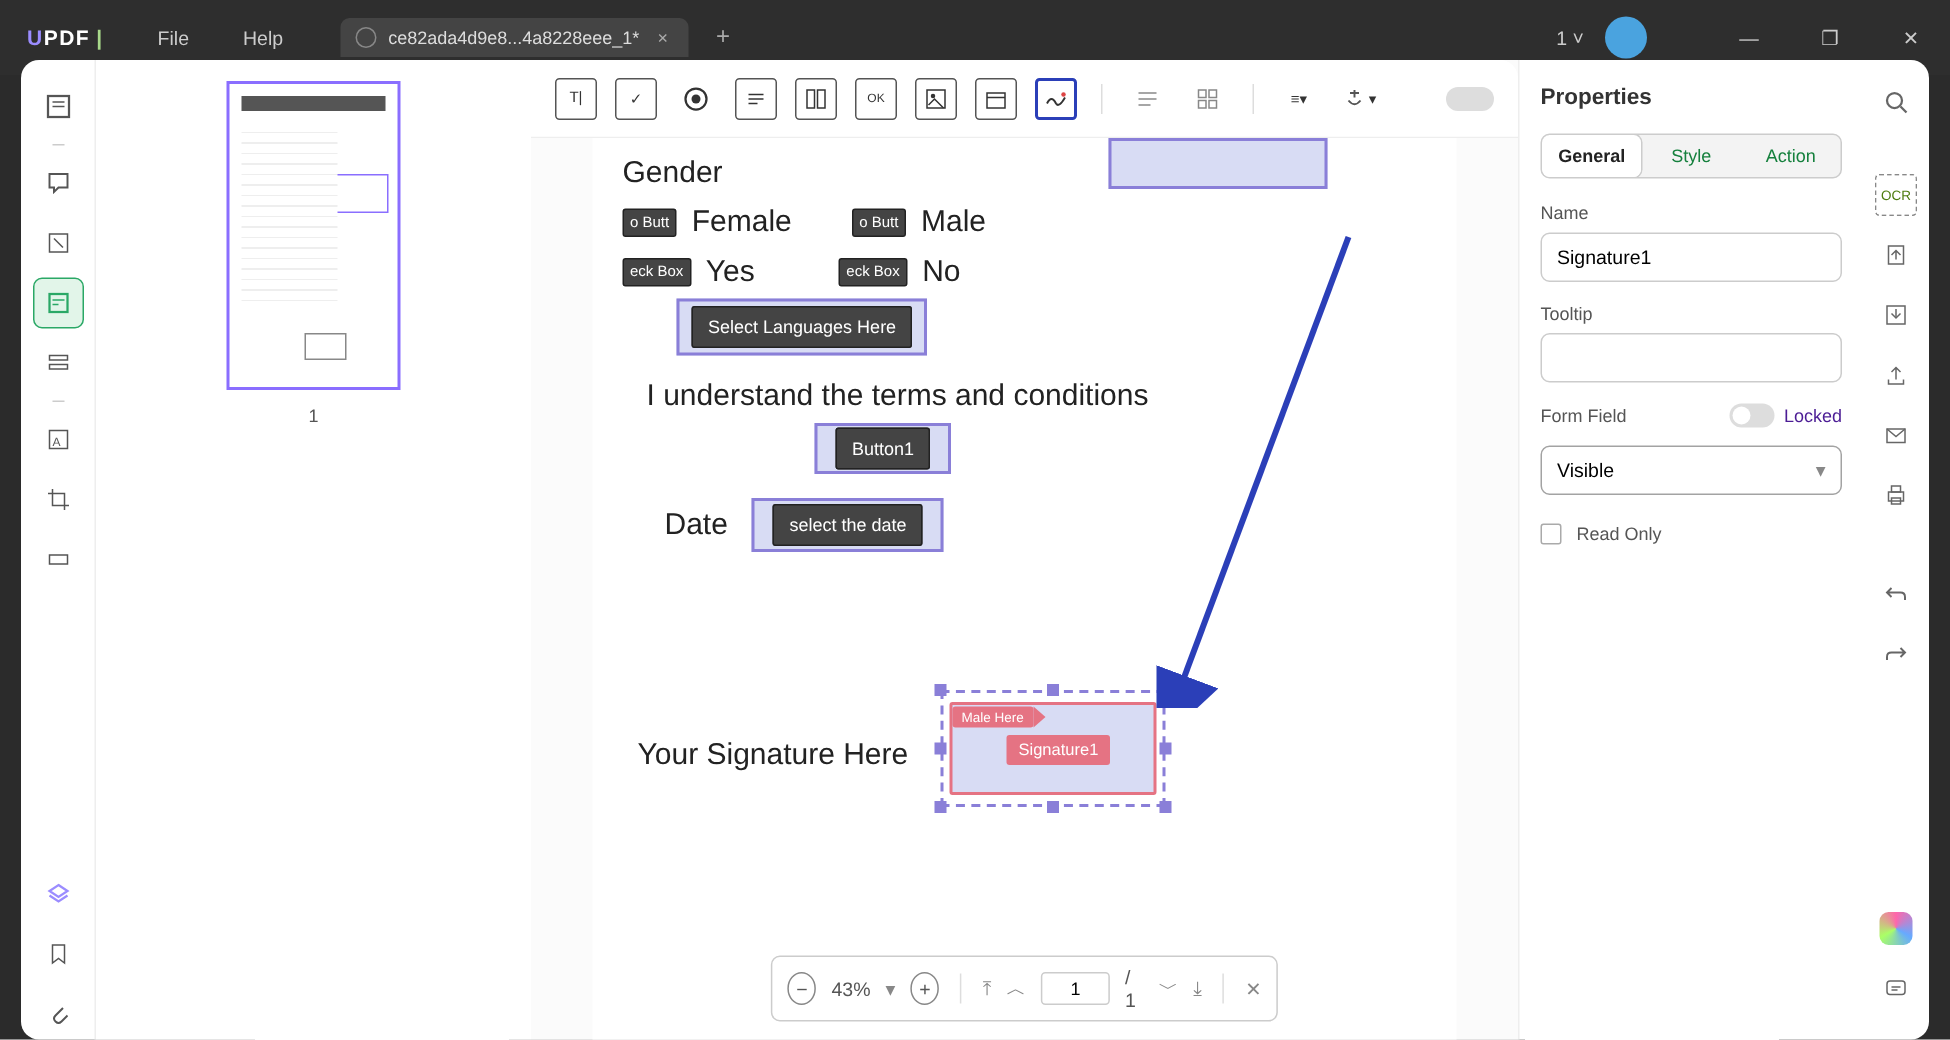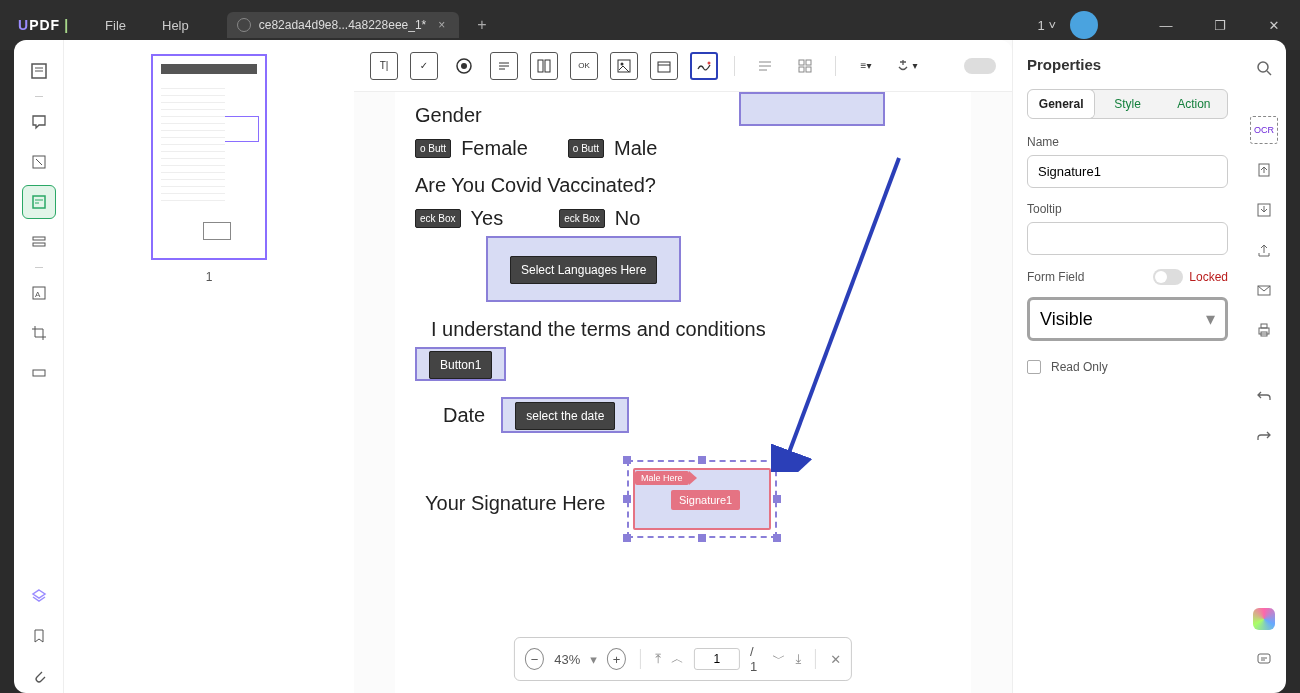--- a/index.html
+++ b/index.html
@@ -72,28 +72,28 @@
 .props-title { font-weight: 600; font-size: 15px; color: #333; margin-bottom: 16px; }
 .prop-tabs { display: flex; border: 1px solid #ccc; border-radius: 6px; overflow: hidden; margin-bottom: 16px; }
 .prop-tab { flex: 1; text-align: center; padding: 7px 0; font-size: 12px; color: #15803d; cursor: pointer; }
 .prop-tab.active { background: #fff; font-weight: 600; color: #222; box-shadow: inset 0 -2px 0 #fff, 0 0 0 1px #ccc; border-radius: 5px; }
 .prop-tabs { background: #f3f3f3; }
 .field-label { font-size: 12px; color: #555; margin-bottom: 6px; }
 .text-input { width: 100%; border: 1px solid #ccc; border-radius: 6px; padding: 8px 10px; font-size: 13px; margin-bottom: 14px; }
 .row-between { display: flex; justify-content: space-between; align-items: center; }
 .toggle { width: 30px; height: 16px; background: #ddd; border-radius: 8px; position: relative; }
 .toggle::after { content: ""; position: absolute; left: 2px; top: 2px; width: 12px; height: 12px; background: #fff; border-radius: 50%; }
-.select { width: 100%; border: 3px solid #a3a3a3; border-radius: 6px; padding: 8px 10px; font-size: 18px; display: flex; justify-content: space-between; align-items: center; margin: 8px 0 14px; }
+.select { width: 100%; border: 1px solid #a3a3a3; border-radius: 6px; padding: 8px 10px; font-size: 13px; display: flex; justify-content: space-between; align-items: center; margin: 8px 0 14px; }
 .chk-row { display: flex; align-items: center; gap: 10px; font-size: 12px; color: #555; padding: 5px 0; }
 .chk { width: 14px; height: 14px; border: 1px solid #aaa; border-radius: 2px; }
 .chk.on { background: #9b8cff; border-color: #9b8cff; position: relative; }
 .chk.on::after { content: "✓"; color: #fff; position: absolute; top: -2px; left: 1px; font-size: 11px; }
 .required-box { border: 3px solid #2b3fb8; padding: 3px 4px; border-radius: 2px; }
 
-.right-rail { width: 44px; display: flex; flex-direction: column; align-items: center; padding-top: 14px; gap: 12px; color: #6d28d9; }
+.right-rail { width: 44px; display: flex; flex-direction: column; align-items: center; padding-top: 14px; gap: 12px; color: #4d7c0f; }
 .rr-btn { width: 28px; height: 28px; display: flex; align-items: center; justify-content: center; cursor: pointer; font-size: 14px; }
 .rr-spacer { flex: 1; }
 .ai-icon { width: 22px; height: 22px; border-radius: 6px; background: conic-gradient(#f6a, #6af, #af6, #f6a); }
 
 svg { display: block; }
 </style>
 </head>
 <body>
 
 <div class="titlebar">
@@ -265,33 +265,32 @@
     <div class="page">
       <div style="position:absolute;right:86px;top:0;width:146px;height:34px" class="sel-field"></div>
       <div class="fld label-lg">Gender</div>
       <div class="row">
         <span class="tag">o Butt</span>
         <span class="fld">Female</span>
         <span style="width:20px"></span>
         <span class="tag">o Butt</span>
         <span class="fld">Male</span>
       </div>
-      <div class="fld" style="margin-top:14px">Are You Covid Vaccinated?</div>
       <div class="row">
         <span class="tag">eck Box</span>
         <span class="fld">Yes</span>
         <span style="width:36px"></span>
         <span class="tag">eck Box</span>
         <span class="fld">No</span>
       </div>
-      <div style="margin-left:71px;margin-top:6px;display:inline-block;padding:22px" class="sel-field">
+      <div style="margin-left:36px;margin-top:6px;display:inline-block;padding:8px" class="sel-field">
         <span class="btn-dark">Select Languages Here</span>
       </div>
       <div class="fld" style="margin-top:16px;margin-left:16px">I understand the terms and conditions</div>
-      <div style="margin-top:6px;display:inline-block;padding:6px 12px" class="sel-field">
+      <div style="margin-left:128px;margin-top:6px;display:inline-block;padding:6px 12px" class="sel-field">
         <span class="btn-dark">Button1</span>
       </div>
       <div class="row" style="margin-top:16px;margin-left:28px;gap:16px">
         <span class="fld">Date</span>
         <span class="sel-field" style="padding:7px 12px">
           <span class="btn-dark">select the date</span>
         </span>
       </div>
       <div class="fld" style="position:absolute;left:30px;top:400px">Your Signature Here</div>
 
@@ -345,21 +344,21 @@
       <div class="prop-tab">Action</div>
     </div>
     <div class="field-label">Name</div>
     <input class="text-input" value="Signature1" style="">
     <div class="field-label">Tooltip</div>
     <input class="text-input" value="" style="">
     <div class="row-between" style="margin-bottom:4px">
       <span class="field-label" style="margin:0">Form Field</span>
       <span style="display:flex;align-items:center;gap:6px">
         <span class="toggle"></span>
-        <span style="font-size:12px;color:#b91c1c">Locked</span>
+        <span style="font-size:12px;color:#4c1d95">Locked</span>
       </span>
     </div>
     <div class="select">
       <span>Visible</span>
       <span style="color:#888">▾</span>
     </div>
     <div class="chk-row">
       <span class="chk"></span>
       <span>Read Only</span>
     </div>

